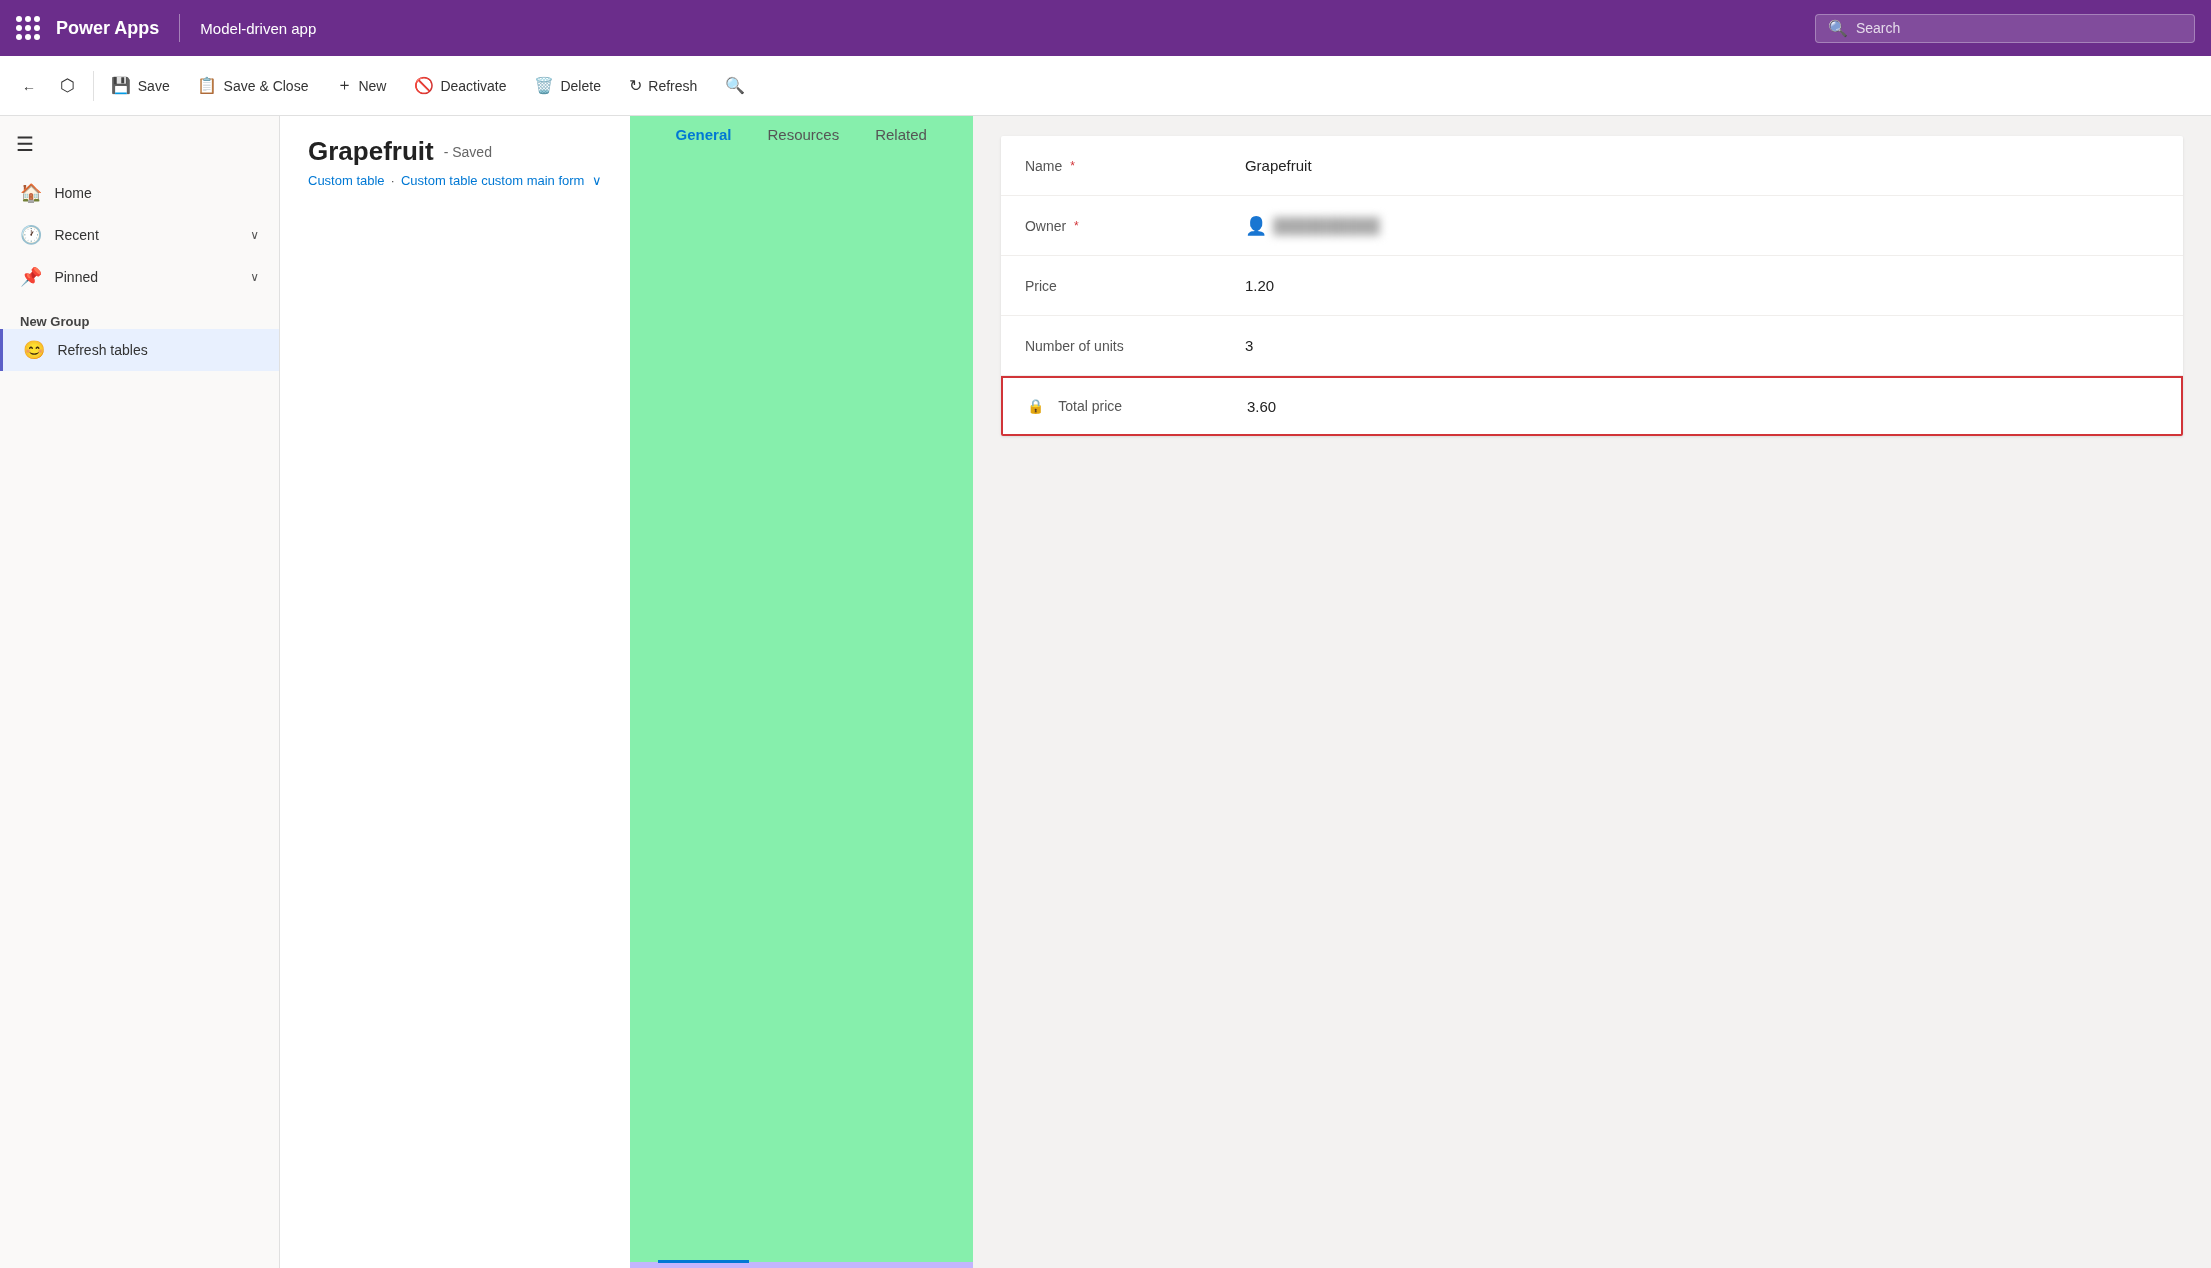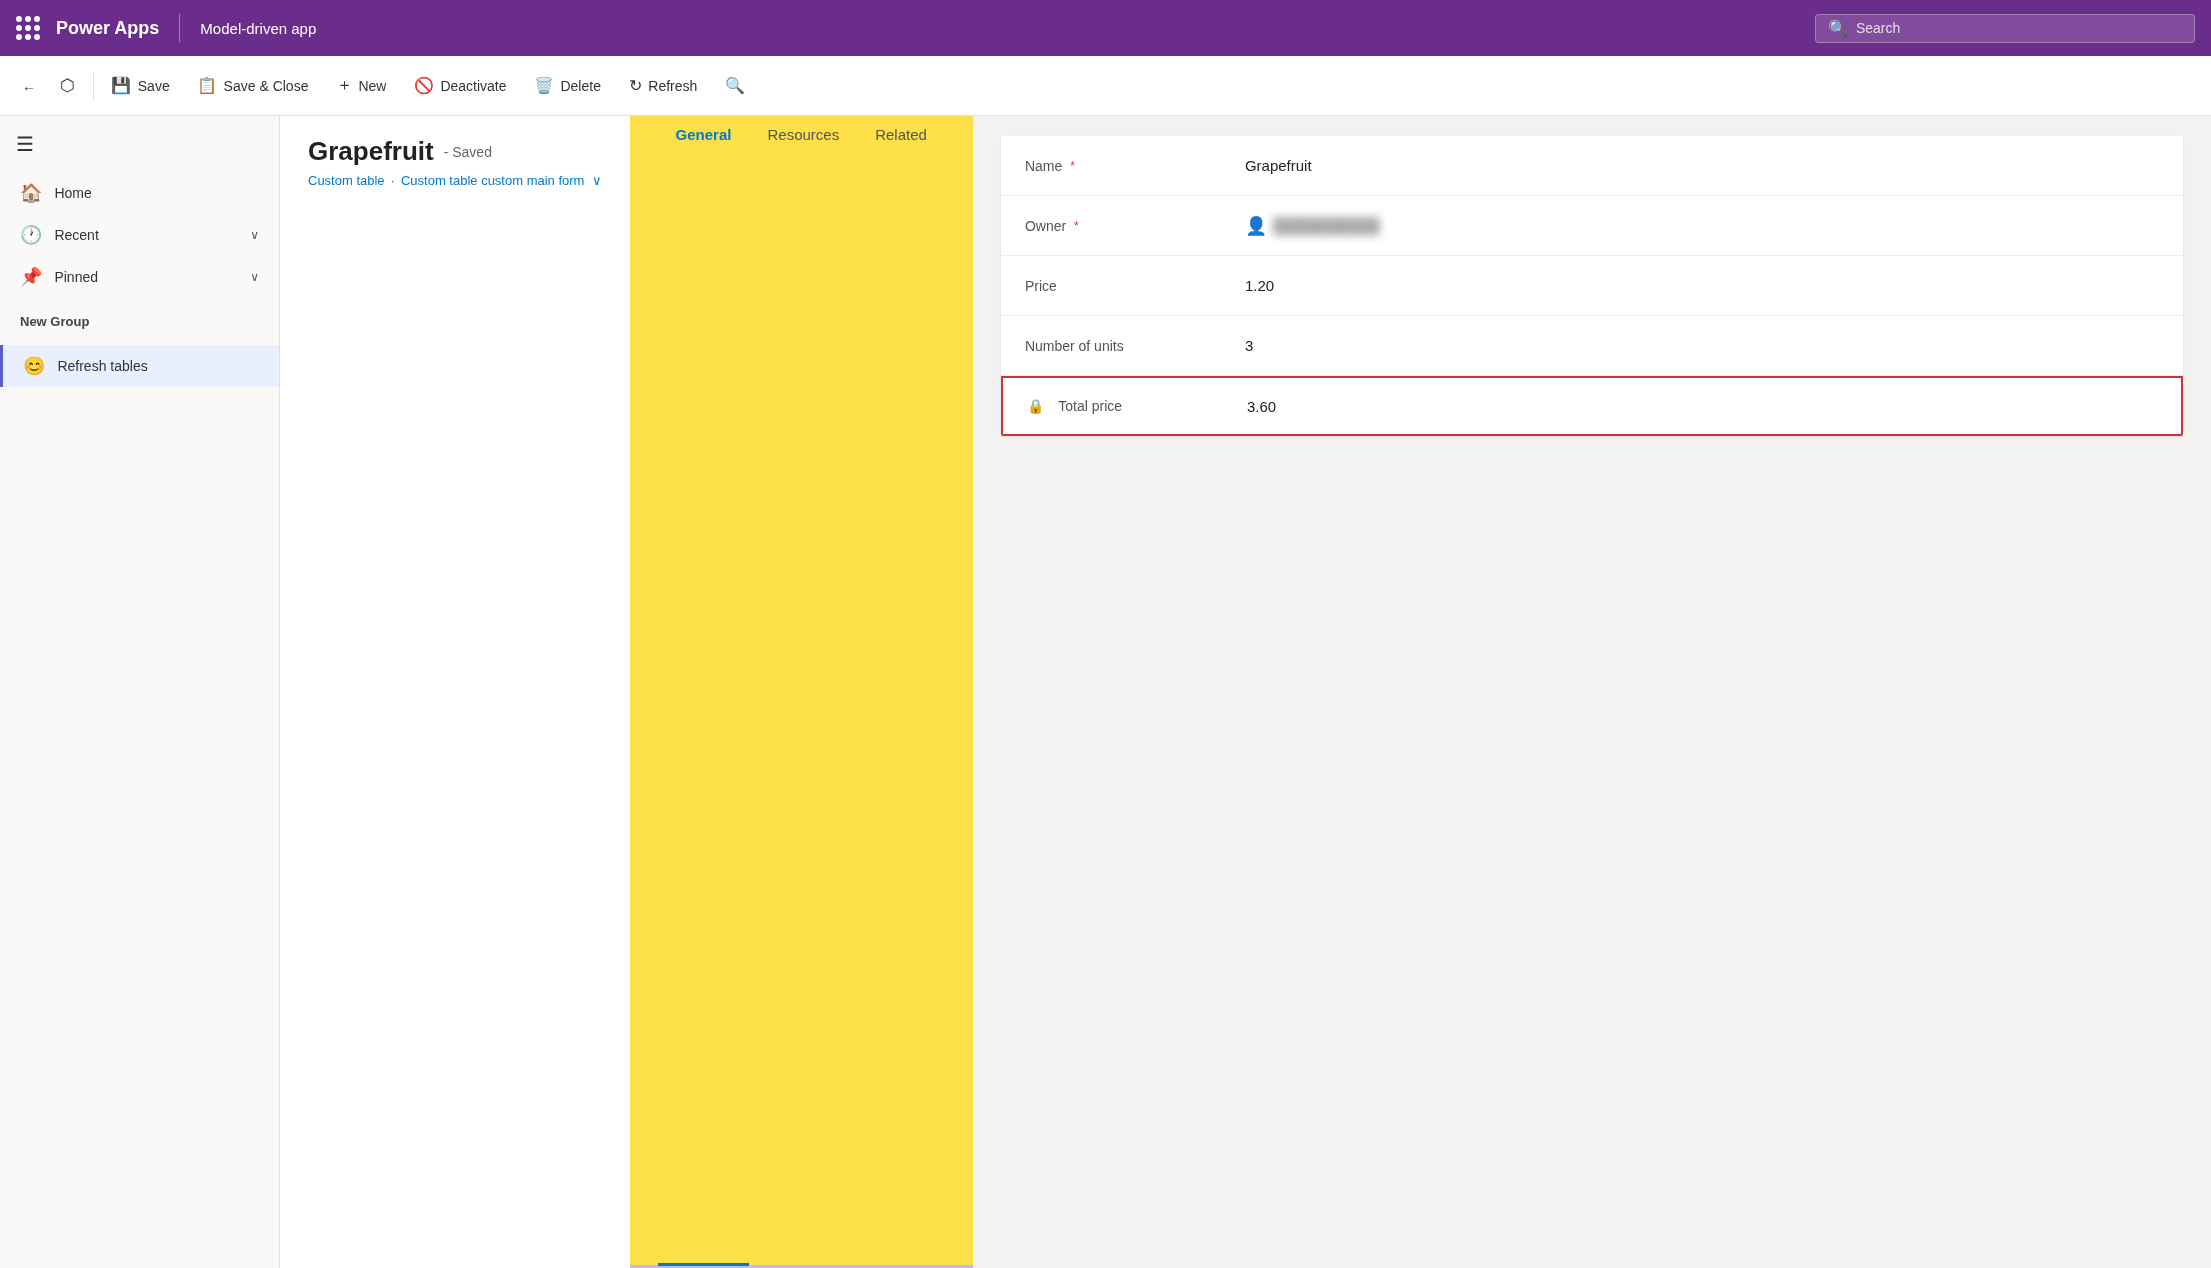--- a/index.html
+++ b/index.html
@@ -125,21 +125,21 @@
       cursor: pointer;
       font-size: 14px;
       color: #333;
     }
     .sidebar-nav-item .nav-icon { font-size: 18px; color: #555; }
     .sidebar-nav-item .nav-arrow { margin-left: auto; font-size: 12px; color: #555; }
     .sidebar-group-label {
       font-size: 13px;
       font-weight: 600;
       color: #444;
-      padding: 16px 20px 16px;
+      padding: 16px 20px 0;
     }
     .sidebar-nav-item.active {
       background: #e8f0fe;
       border-left: 3px solid #5b5fc7;
     }
     .sidebar-nav-item.active .nav-icon { color: #5b5fc7; }
 
     
     .content-panel {
       flex: 1;
@@ -181,23 +181,23 @@
     }
     .record-breadcrumb .bc-link {
       color: #0078d4;
       cursor: pointer;
     }
 
     
     .tabs-row {
       display: flex;
       gap: 0;
-      border-bottom: 3px solid #c4b5fd;
+      border-bottom: 6px solid #c4b5fd;
       padding: 0 28px;
-      background: #fde047;
+      background: #86efac;
     }
     .tab {
       padding: 10px 18px;
       cursor: pointer;
       font-size: 15px;
       color: #555;
       border-bottom: 3px solid transparent;
       margin-bottom: -1px;
     }
     .tab.active {

